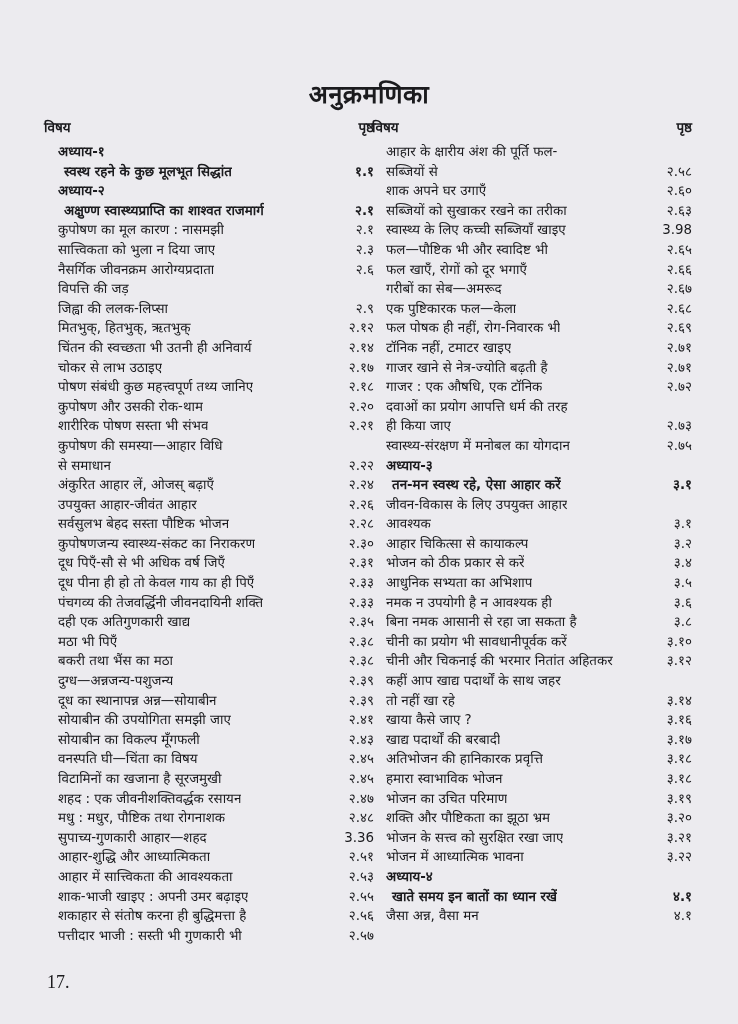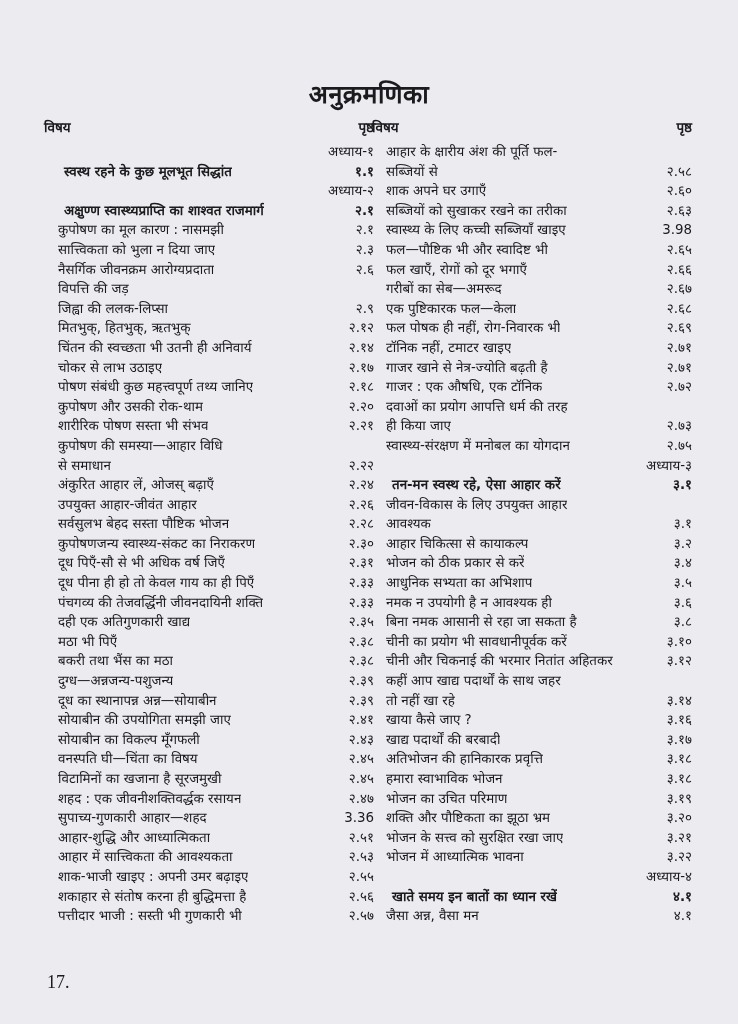--- a/index.html
+++ b/index.html
@@ -20,21 +20,21 @@
   .hdr { display:flex; justify-content:space-between; font-weight:bold; font-size:13.5px; height:26px; line-height:22px;gap:23px; }
   .col.left .hdr { padding-right:0; }
   .row {
     display:flex; justify-content:space-between; align-items:baseline;
     font-size:13.4px; height:19.6px; line-height:19.6px; white-space:nowrap;
   }
   .col.left .row { padding-left:14px; }
   .col.right .row { padding-left:14px; }
   .row .t { overflow:hidden; }
   .row .p { min-width:42px; text-align:right; }
-  .row.chapter .t { width:100%; text-align:right; font-weight:normal; }
+  .row.chapter .t { width:100%; text-align:left; font-weight:bold; }
   .row.section .t, .row.section .p { font-weight:bold; }
   .row.section .t { padding-left:6px; }
   .page-num {
     position:absolute; left:47px; top:972px; font-family:"Liberation Serif", serif;
     font-size:18px; font-weight:normal;
   }
 </style>
 </head>
 <body>
 
@@ -174,20 +174,24 @@
       </div>
       <div class="row item">
         <span class="t">विटामिनों का खजाना है सूरजमुखी</span>
         <span class="p">२.४५</span>
       </div>
       <div class="row item">
         <span class="t">शहद : एक जीवनीशक्तिवर्द्धक रसायन</span>
         <span class="p">२.४७</span>
       </div>
       <div class="row item">
+        <span class="t">मधु : मधुर, पौष्टिक तथा रोगनाशक</span>
+        <span class="p">२.४८</span>
+      </div>
+      <div class="row item">
         <span class="t">सुपाच्य-गुणकारी आहार—शहद</span>
         <span class="p">3.36</span>
       </div>
       <div class="row item">
         <span class="t">आहार-शुद्धि और आध्यात्मिकता</span>
         <span class="p">२.५१</span>
       </div>
       <div class="row item">
         <span class="t">आहार में सात्त्विकता की आवश्यकता</span>
         <span class="p">२.५३</span>

